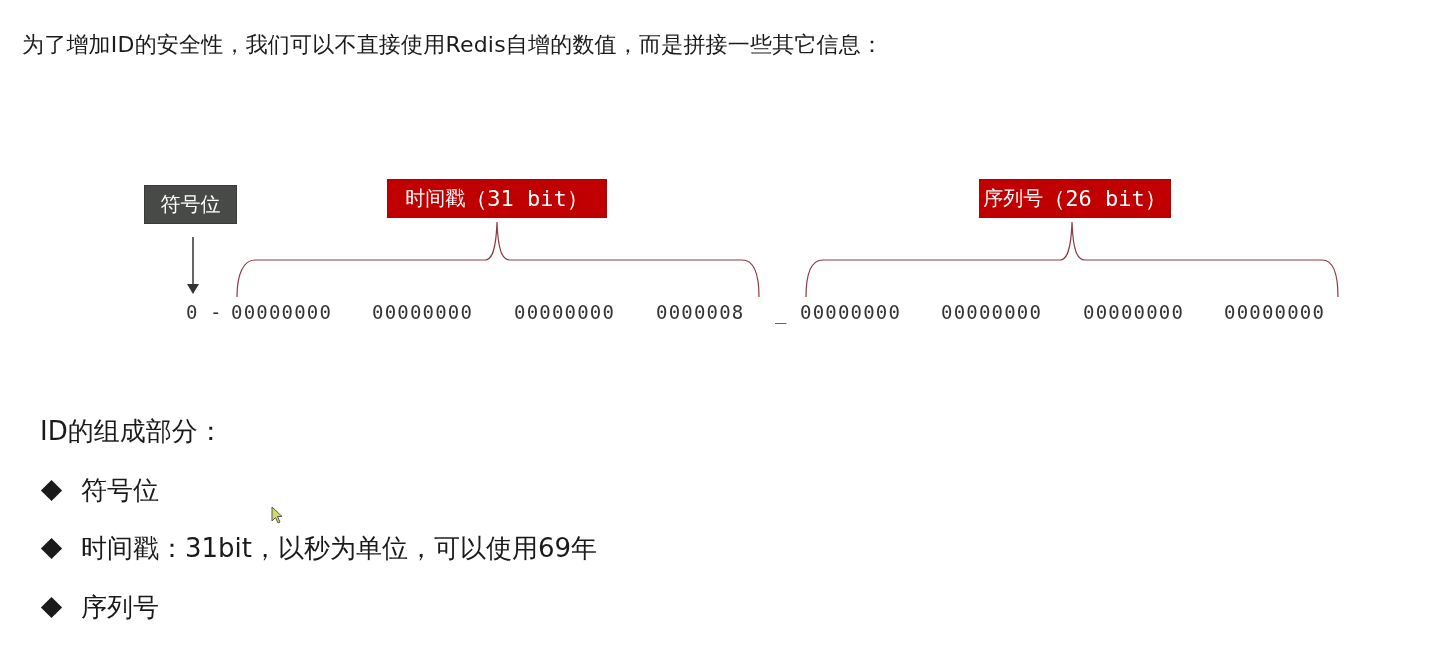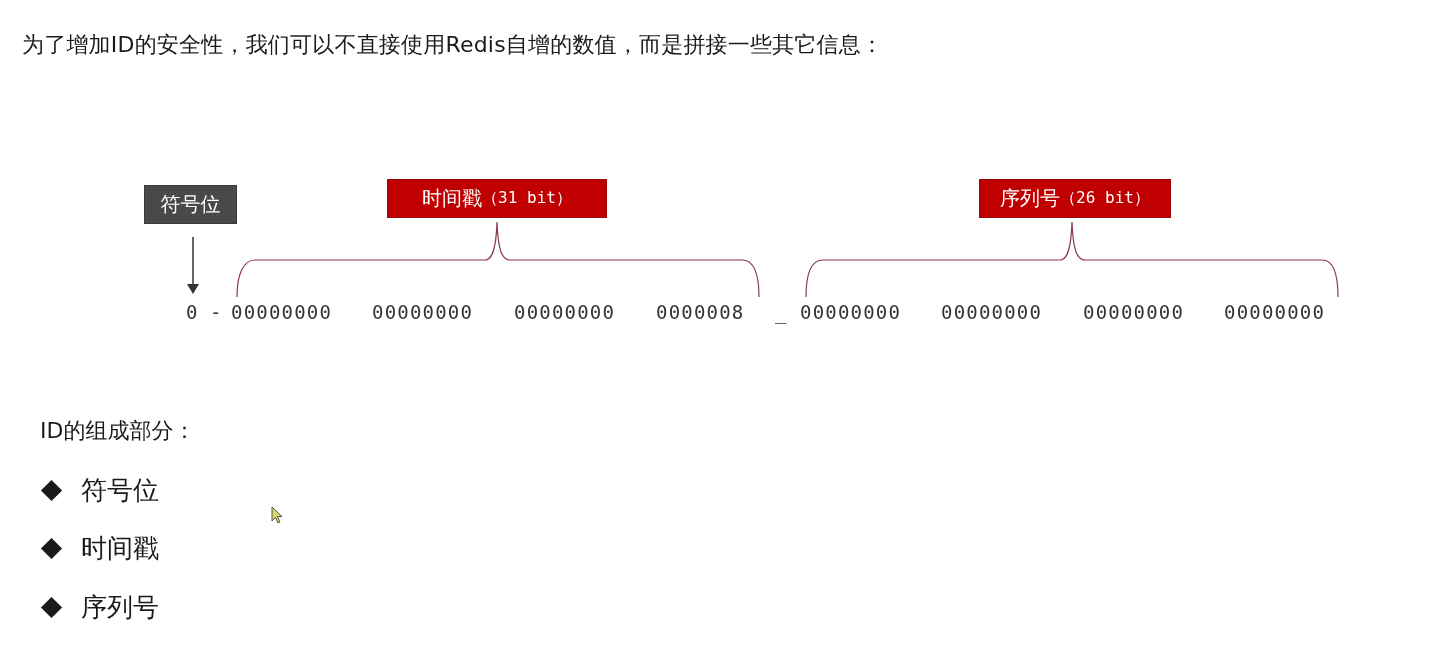--- a/index.html
+++ b/index.html
@@ -8,30 +8,30 @@
       font-family: "DejaVu Sans", "Liberation Sans", sans-serif; color: #1a1a1a;
     }
     .heading {
       position: absolute; left: 22px; top: 25px; font-size: 22px; line-height: 40px; letter-spacing: 0.2px;
       white-space: nowrap;
     }
     .label-box {
       position: absolute; color: #fff; font-size: 20px; display: flex; align-items: center; justify-content: center;
       white-space: nowrap; box-sizing: border-box;
     }
-    .label-box .mono { font-family: "DejaVu Sans Mono", "Liberation Mono", monospace; font-size: 16px; }
+    .label-box .mono { font-family: "DejaVu Sans Mono", "Liberation Mono", monospace; font-size: 22px; }
     .sign-box { left: 144px; top: 185px; width: 93px; height: 39px; background: #484a48; border: 1px solid #3a3a3a; }
     .ts-box { left: 387px; top: 179px; width: 220px; height: 39px; background: #c00000; border: 1px solid #9e0a0a; }
     .seq-box { left: 979px; top: 179px; width: 192px; height: 39px; background: #c00000; border: 1px solid #9e0a0a; }
     svg.overlay { position: absolute; left: 0; top: 0; }
     .bits {
       position: absolute; top: 298px; font-family: "DejaVu Sans Mono", "Liberation Mono", monospace;
       font-size: 19px; color: #333; white-space: pre; line-height: 28px; letter-spacing: 1.2px;
     }
-    .sub-title { position: absolute; left: 40px; top: 413px; font-size: 22px; line-height: 36px; white-space: nowrap; text-align: right; }
+    .sub-title { position: absolute; left: 40px; top: 413px; font-size: 26px; line-height: 36px; white-space: nowrap; text-align: right; }
     .bullet { position: absolute; left: 40px; font-size: 26px; line-height: 36px; white-space: nowrap; display: flex; align-items: center; }
     .bullet .diamond {
       display: inline-block; width: 15px; height: 15px; background: #1a1a1a; transform: rotate(45deg); margin: 0 22px 0 4px;
     }
     .cursor { position: absolute; left: 271px; top: 506px; }
   </style>
 </head>
 <body>
 
 <div class="heading">为了增加ID的安全性，我们可以不直接使用Redis自增的数值，而是拼接一些其它信息：</div>
@@ -71,20 +71,21 @@
 
 <div class="sub-title">ID的组成部分：</div>
 
 <div class="bullet" style="top:472px;">
   <span class="diamond"></span>
   <span>符号位</span>
 </div>
 <div class="bullet" style="top:530px;">
   <span class="diamond"></span>
   <span>时间戳</span>
+    <span>：31bit，以秒为单位，可以使用69年</span>
 </div>
 <div class="bullet" style="top:589px;">
   <span class="diamond"></span>
   <span>序列号</span>
 </div>
 
 <svg class="cursor" width="14" height="20">
   <path d="M1,1 L1,15 L4.5,11.5 L7,17 L9,16 L6.5,10.5 L11,10.5 Z" fill="#d8d86a" stroke="#555" stroke-width="1"></path>
 </svg>
 

